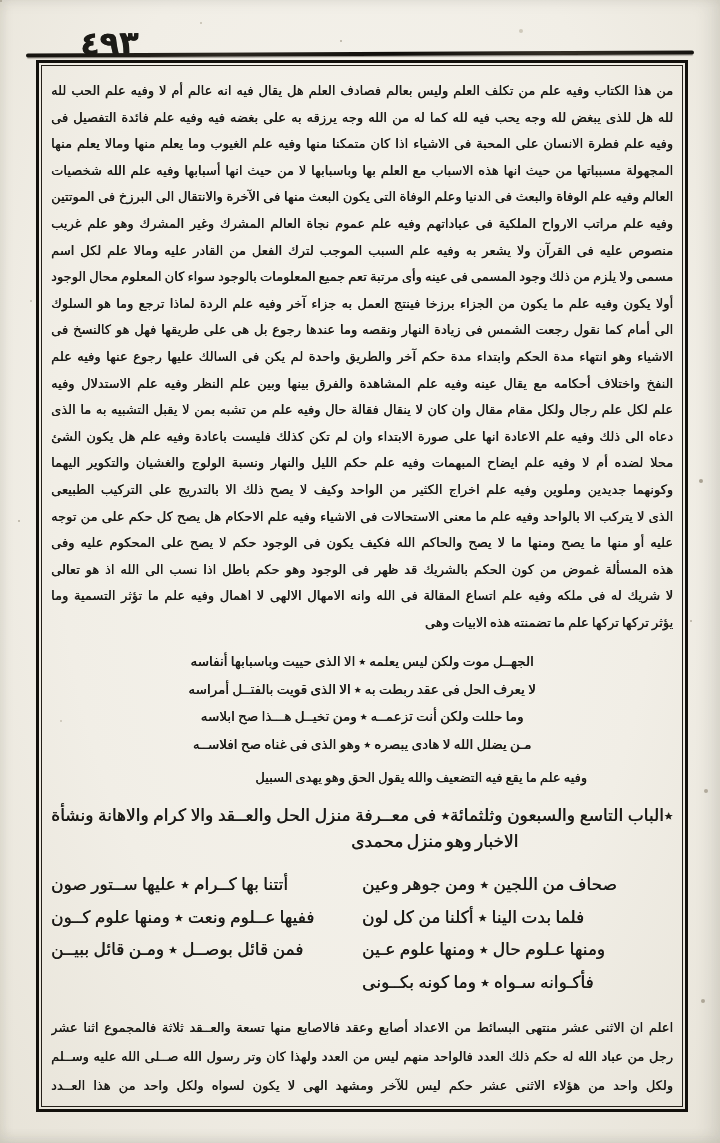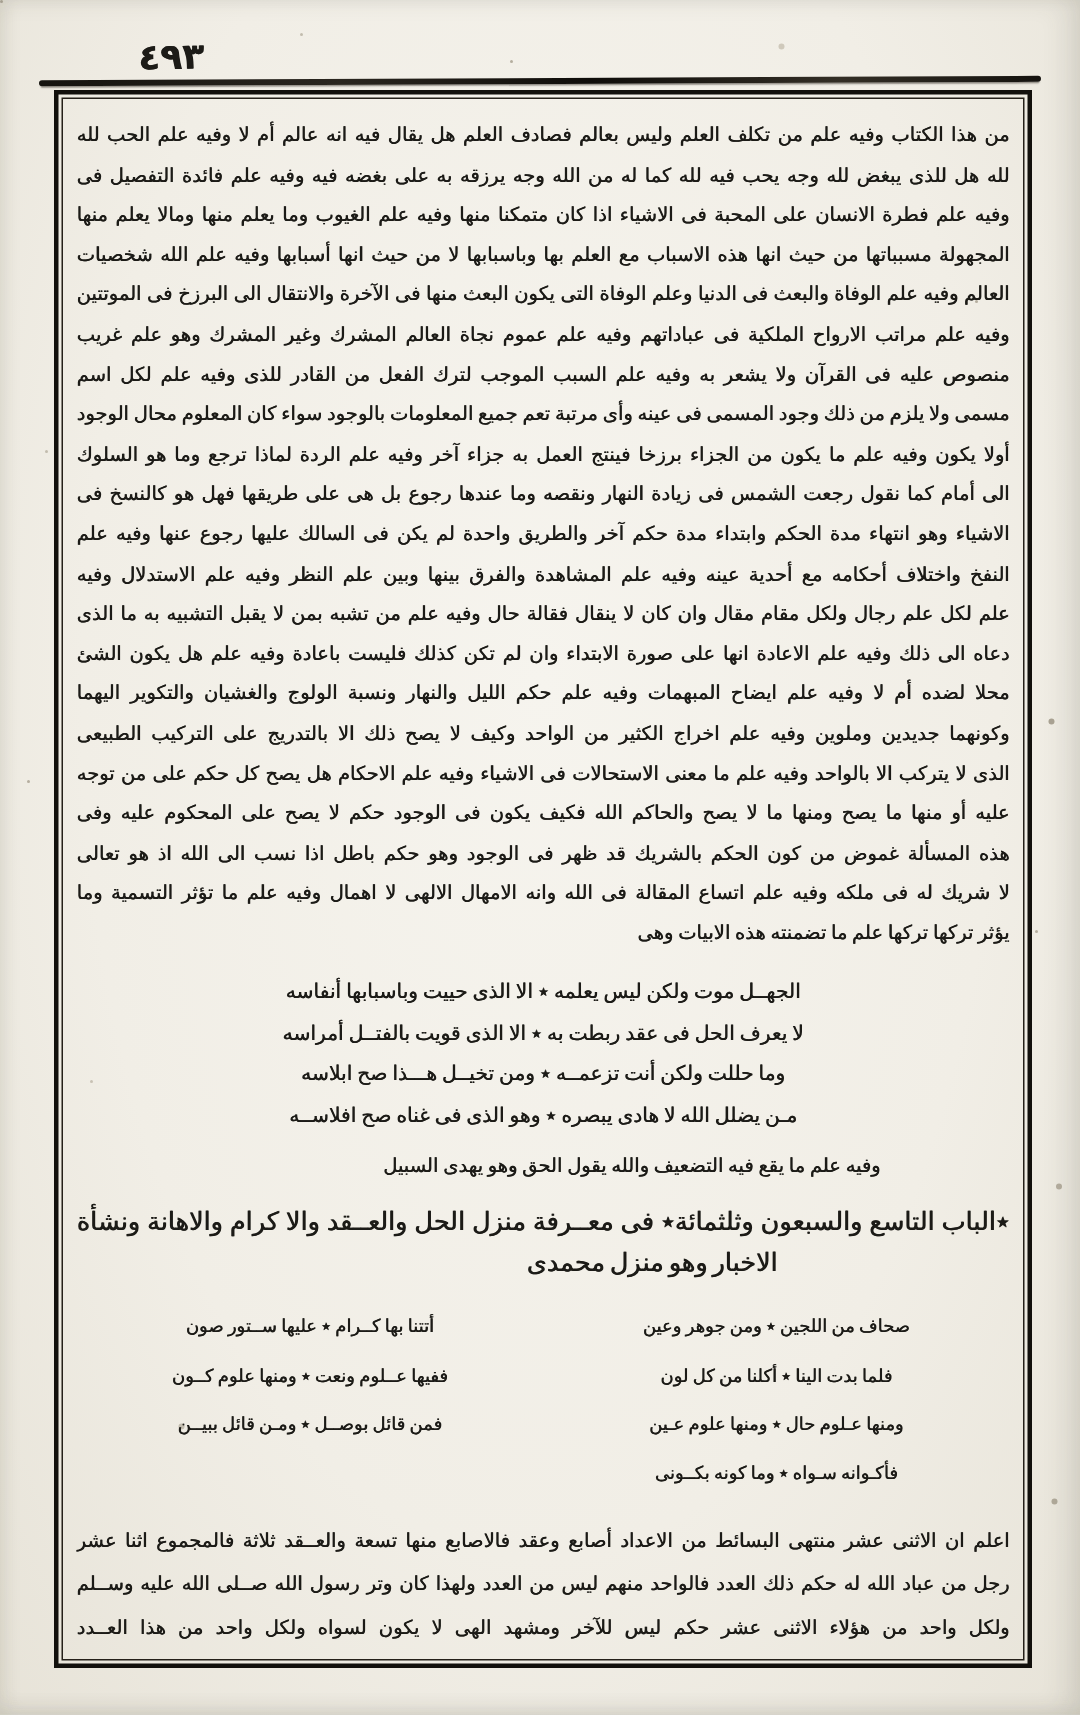--- a/index.html
+++ b/index.html
@@ -19,22 +19,22 @@
     box-shadow:inset -10px 0 16px rgba(60,55,45,.10), inset 6px 0 10px rgba(60,55,45,.05),
                inset 0 -6px 12px rgba(60,55,45,.05);
   }
   .speckles{position:absolute;width:2px;height:2px;border-radius:50%;background:#b5ae9f;
     left:0;top:0;
     box-shadow:120px 950px 0 1px #c2bcae, 650px 200px 0 0 #b5ae9f, 700px 480px 0 1px #aaa394,
       30px 300px 0 0 #c2bcae, 705px 790px 0 1px #b5ae9f, 60px 720px 0 0 #c8c2b4,
       340px 40px 0 0 #b5ae9f, 520px 30px 0 1px #cfc9bb, 18px 520px 0 0 #b5ae9f,
       702px 1000px 0 1px #b0a99a, 200px 22px 0 0 #c2bcae, 690px 620px 0 0 #b5ae9f;}
   .page-number{
-    position:absolute;left:92px;top:24px;
-    font-size:24px;font-weight:bold;letter-spacing:1px;
+    position:absolute;left:80px;top:24px;
+    font-size:32px;font-weight:bold;letter-spacing:1px;
     transform:rotate(-1deg);
     text-shadow:0.4px 0 0 currentColor;
   }
   .top-rule{
     position:absolute;left:26px;top:52px;width:668px;height:4px;
     background:linear-gradient(90deg,#15130f 0%,#2a261f 30%,#0f0d0a 55%,#332e25 80%,#15130f 100%);
     border-radius:2px;transform:rotate(-0.25deg);
     box-shadow:0 2px 1px -1px rgba(30,25,18,.45);
   }
   .frame-outer{
@@ -66,21 +66,21 @@
     padding-right:86px;box-sizing:border-box;
   }
   .heading{margin-top:9px;font-size:17px;}
   .heading .h1line{height:27px;overflow:hidden;text-align:justify;text-align-last:justify;
     text-shadow:0.5px 0 0 currentColor;}
   .heading .h2line{height:26px;overflow:hidden;direction:rtl;text-align:left;
     padding-left:300px;box-sizing:border-box;white-space:nowrap;
     text-shadow:0.5px 0 0 currentColor;font-family:Liberation Serif, serif;}
   .poem2{margin-top:16px;}
   .vrow{display:flex;direction:rtl;height:32.5px;overflow:hidden;}
-  .vcell{flex:0 0 50%;text-align:center;font-size:12px;overflow:hidden;white-space:nowrap;}
+  .vcell{flex:0 0 50%;text-align:left;font-size:17px;overflow:hidden;white-space:nowrap;}
   .prose-final{margin-top:13px;}
   .prose-final .line{height:28.6px;line-height:28.6px;}
 </style>
 </head>
 <body>
 
 <div class="page">
   <div class="speckles"></div>
 
   <div class="page-number">٤٩٣</div>
@@ -97,31 +97,31 @@
             <div class="line">لله هل للذى يبغض لله وجه يحب فيه لله كما له من الله وجه يرزقه به على بغضه فيه  وفيه علم فائدة التفصيل فى المجمل</div>
 
             <div class="line">وفيه علم فطرة الانسان على المحبة فى الاشياء اذا كان متمكنا منها وفيه علم الغيوب وما يعلم منها ومالا يعلم منها والاسباب</div>
 
             <div class="line">المجهولة مسبباتها من حيث انها هذه الاسباب مع العلم بها وباسبابها لا من حيث انها أسبابها  وفيه علم الله شخصيات</div>
 
             <div class="line">العالم  وفيه علم الوفاة والبعث فى الدنيا وعلم الوفاة التى يكون البعث منها فى الآخرة والانتقال الى البرزخ  فى الموتتين</div>
 
             <div class="line">وفيه علم مراتب الارواح الملكية فى عباداتهم  وفيه علم عموم نجاة العالم المشرك وغير المشرك وهو علم غريب</div>
 
-            <div class="line">منصوص عليه فى القرآن ولا يشعر به  وفيه علم السبب الموجب لترك الفعل من القادر للذى  وفيه علم لكل اسم</div>
+            <div class="line">منصوص عليه فى القرآن ولا يشعر به  وفيه علم السبب الموجب لترك الفعل من القادر عليه  ومالا علم لكل اسم</div>
 
             <div class="line">مسمى ولا يلزم من ذلك وجود المسمى فى عينه وأى مرتبة تعم جميع المعلومات بالوجود سواء كان المعلوم محال الوجود</div>
 
             <div class="line">أولا يكون  وفيه علم ما يكون من الجزاء برزخا فينتج العمل به جزاء آخر  وفيه علم الردة لماذا ترجع وما هو السلوك</div>
 
             <div class="line">الى أمام كما نقول رجعت الشمس فى زيادة النهار ونقصه وما عندها رجوع بل هى على طريقها فهل هو كالنسخ  فى</div>
 
             <div class="line">الاشياء وهو انتهاء مدة الحكم وابتداء مدة حكم آخر والطريق واحدة لم يكن فى السالك عليها رجوع عنها  وفيه علم</div>
 
-            <div class="line">النفخ واختلاف أحكامه مع أحدية عينه  وفيه علم المشاهدة والفرق بينها وبين علم النظر  وفيه علم الاستدلال  وفيه</div>
+            <div class="line">النفخ واختلاف أحكامه مع يقال عينه  وفيه علم المشاهدة والفرق بينها وبين علم النظر  وفيه علم الاستدلال  وفيه</div>
 
             <div class="line">علم لكل علم رجال ولكل مقام مقال وان كان لا ينقال فقالة حال  وفيه علم من تشبه بمن لا يقبل التشبيه به  ما الذى</div>
 
             <div class="line">دعاه الى ذلك  وفيه علم الاعادة انها على صورة الابتداء وان لم تكن كذلك فليست باعادة  وفيه علم هل يكون الشئ</div>
 
             <div class="line">محلا لضده أم لا وفيه علم ايضاح المبهمات  وفيه علم حكم الليل والنهار ونسبة الولوج والغشيان والتكوير اليهما</div>
 
             <div class="line">وكونهما جديدين وملوين  وفيه علم اخراج الكثير من الواحد وكيف لا يصح ذلك الا بالتدريج على التركيب الطبيعى</div>
 
             <div class="line">الذى لا يتركب الا بالواحد  وفيه علم ما معنى الاستحالات فى الاشياء  وفيه علم الاحكام هل يصح كل حكم على من توجه</div>

